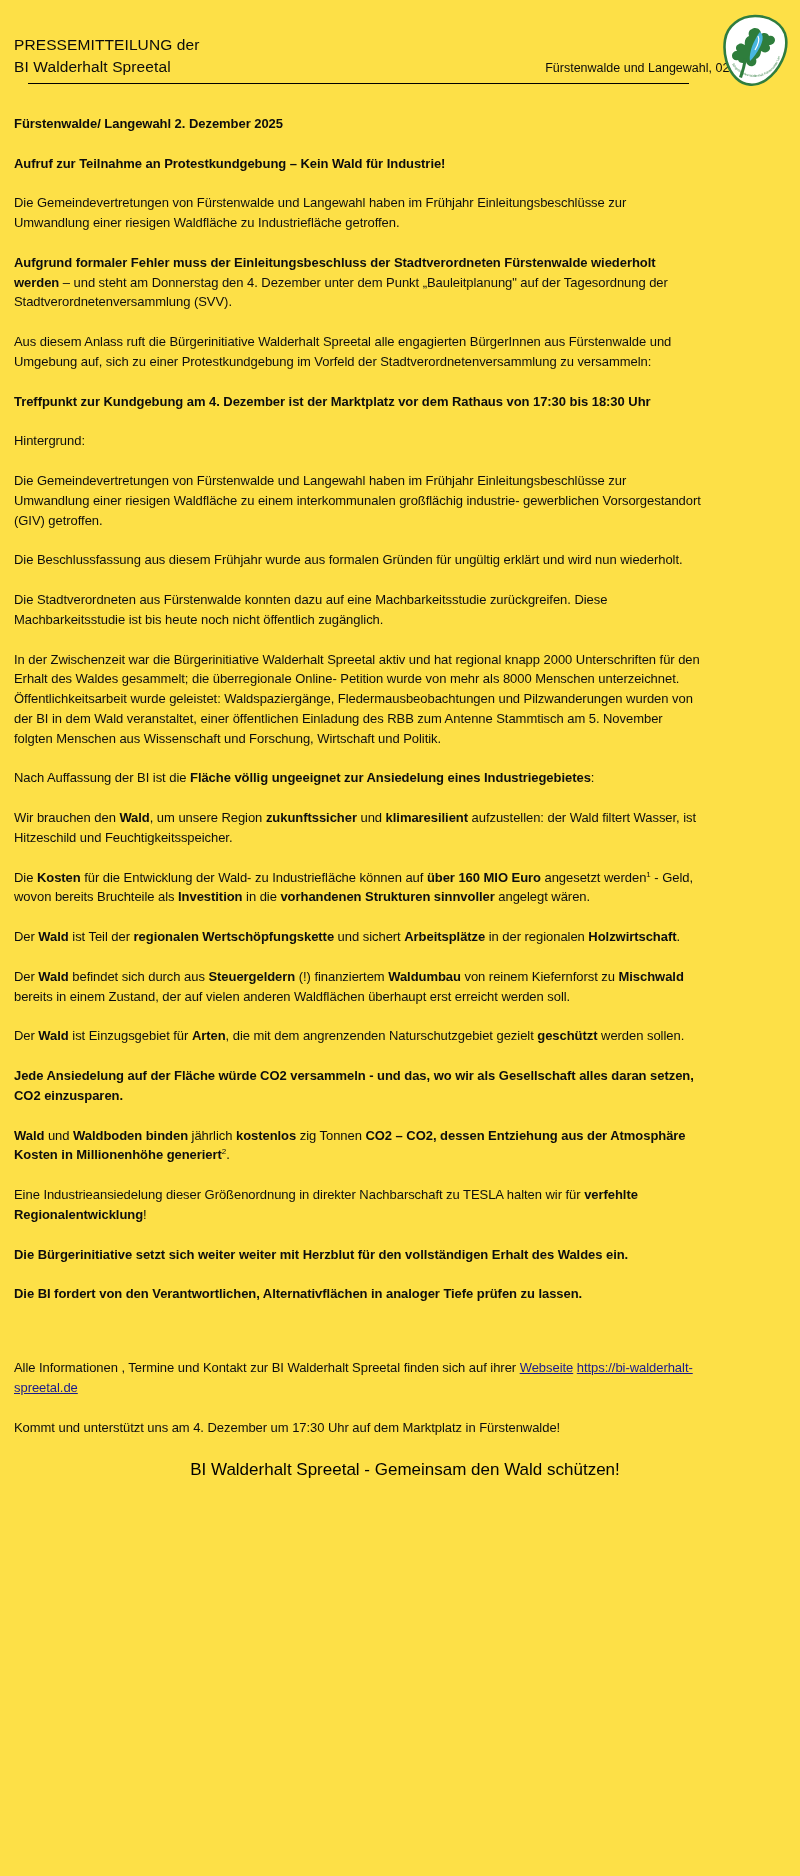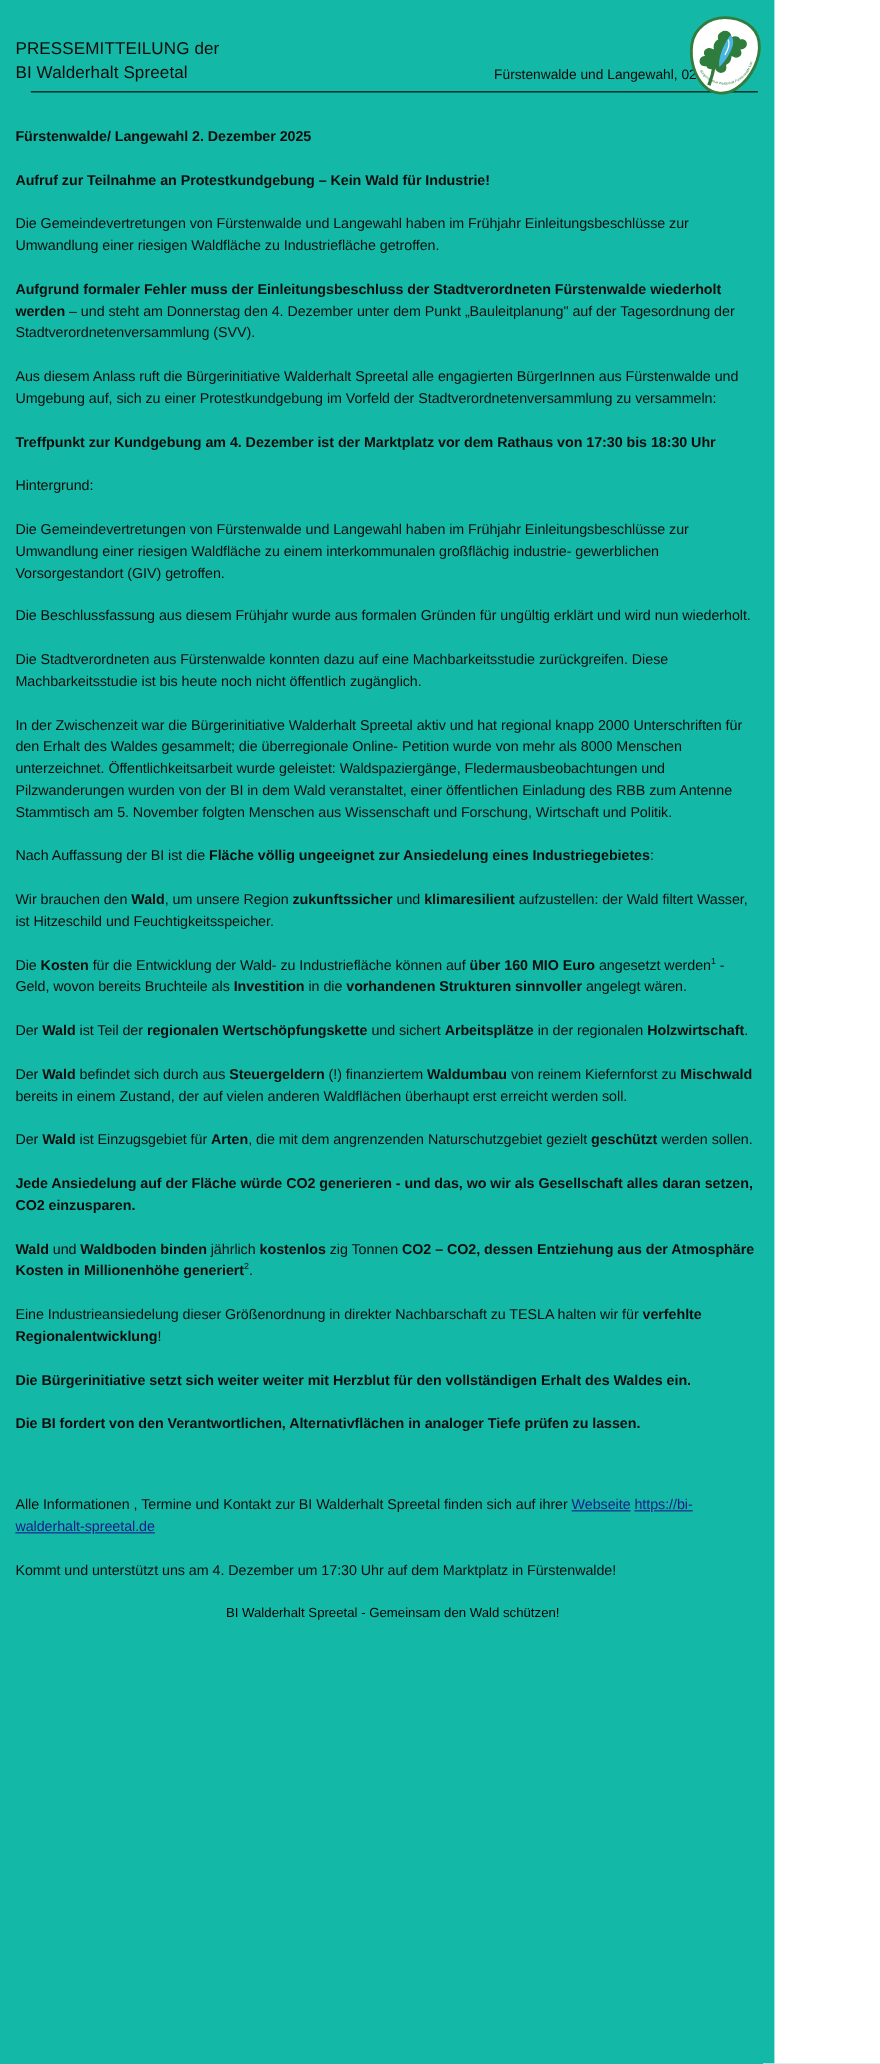--- a/index.html
+++ b/index.html
@@ -9,26 +9,26 @@
     background: #ffffff;
   }
   body {
     width: 800px;
     min-height: 1876px;
     font-family: "Liberation Sans", sans-serif;
     color: #000000;
     -webkit-font-smoothing: antialiased;
   }
   .page {
-    width: 704px;
+    width: 800px;
     min-height: 1876px;
     box-sizing: border-box;
     padding: 0;
     position: relative;
-    background: #14b8a6;
+    background: #fde047;
   }
 
   
   .letterhead {
     position: relative;
     padding: 34px 14px 0 14px;
     box-sizing: border-box;
   }
   .letterhead-row {
     display: flex;
@@ -90,21 +90,21 @@
     vertical-align: super;
     line-height: 0;
   }
   .spacer-lg { height: 34px; }
   a.weblink {
     color: #1a1a8c;
     text-decoration: underline;
   }
   p.closing {
     margin: 0;
-    font-size: 12px;
+    font-size: 17px;
     line-height: 1.52;
     text-align: center;
     padding-left: 10px;
   }
 </style>
 </head>
 <body>
 
 <div class="page">
 
@@ -168,21 +168,21 @@
     <p class="para"><span>Wir brauchen den </span><b>Wald</b><span>, um unsere Region </span><b>zukunftssicher</b><span> und </span><b>klimaresilient</b><span> aufzustellen: der Wald filtert Wasser, ist Hitzeschild und Feuchtigkeitsspeicher.</span></p>
 
     <p class="para"><span>Die </span><b>Kosten</b><span> für die Entwicklung der Wald- zu Industriefläche können auf </span><b>über 160 MIO Euro</b><span> angesetzt werden</span><sup>1</sup><span> - Geld, wovon bereits Bruchteile als </span><b>Investition</b><span> in die </span><b>vorhandenen Strukturen sinnvoller</b><span> angelegt wären.</span></p>
 
     <p class="para"><span>Der </span><b>Wald</b><span> ist Teil der </span><b>regionalen Wertschöpfungskette</b><span> und sichert </span><b>Arbeitsplätze</b><span> in der regionalen </span><b>Holzwirtschaft</b><span>.</span></p>
 
     <p class="para"><span>Der </span><b>Wald</b><span> befindet sich durch aus </span><b>Steuergeldern</b><span> (!) finanziertem </span><b>Waldumbau</b><span> von reinem Kiefernforst zu </span><b>Mischwald</b><span> bereits in einem Zustand, der auf vielen anderen Waldflächen überhaupt erst erreicht werden soll.</span></p>
 
     <p class="para"><span>Der </span><b>Wald</b><span> ist Einzugsgebiet für </span><b>Arten</b><span>, die mit dem angrenzenden Naturschutzgebiet gezielt </span><b>geschützt</b><span> werden sollen.</span></p>
 
-    <p class="para bold">Jede Ansiedelung auf der Fläche würde CO2 generieren - und das, wo wir als Gesellschaft alles daran setzen, CO2 einzusparen.</p>
+    <p class="para bold">Jede Ansiedelung auf der Fläche würde CO2 versammeln - und das, wo wir als Gesellschaft alles daran setzen, CO2 einzusparen.</p>
 
     <p class="para"><b>Wald</b><span> und </span><b>Waldboden binden</b><span> jährlich </span><b>kostenlos</b><span> zig Tonnen </span><b>CO2 –  CO2, dessen Entziehung aus der Atmosphäre Kosten in Millionenhöhe generiert</b><sup>2</sup><span>.</span></p>
 
     <p class="para"><span>Eine Industrieansiedelung dieser Größenordnung in direkter Nachbarschaft zu TESLA halten wir für </span><b>verfehlte Regionalentwicklung</b><span>!</span></p>
 
     <p class="para bold">Die Bürgerinitiative setzt sich weiter weiter mit Herzblut für den vollständigen Erhalt des Waldes ein.</p>
 
 
     <p class="para bold">Die BI fordert von den Verantwortlichen, Alternativflächen in analoger Tiefe prüfen zu lassen.</p>
 

